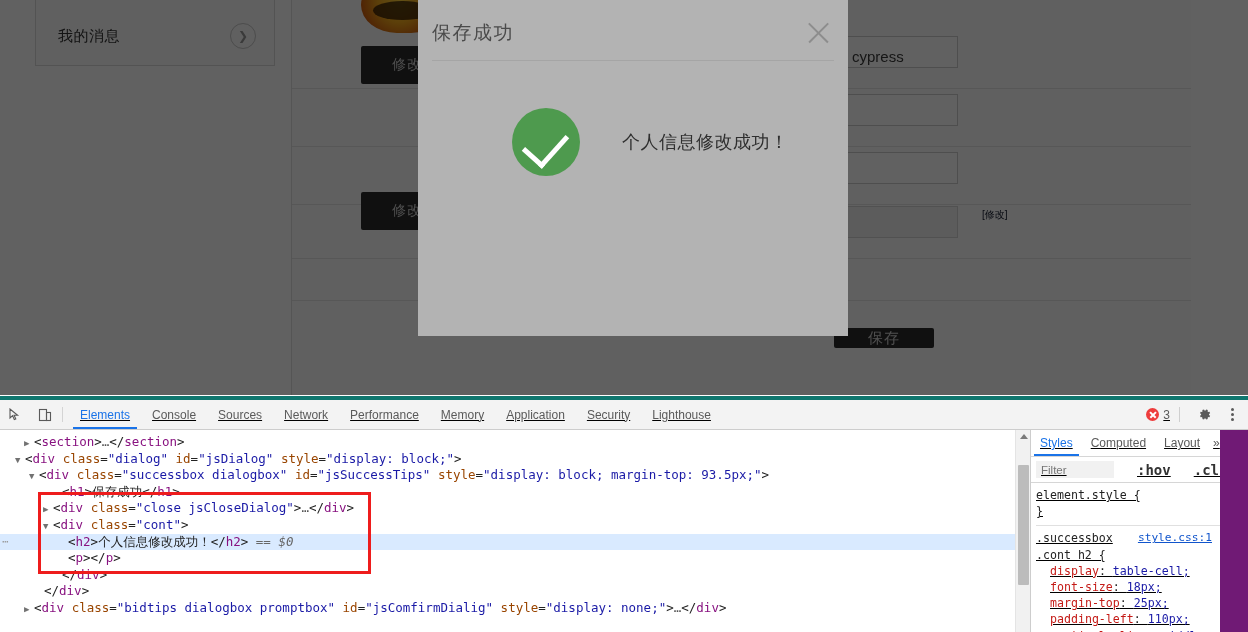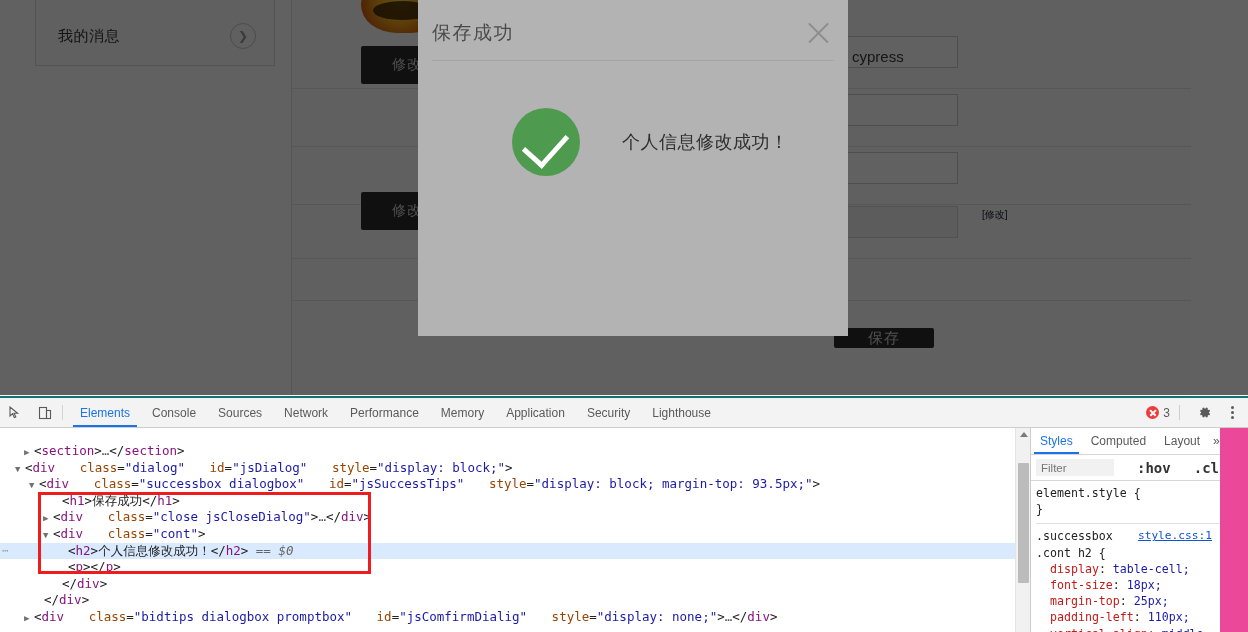--- a/index.html
+++ b/index.html
@@ -167,23 +167,24 @@
     margin-left: 42px;
     font-size: 18px; color: #2f2f2f;
     line-height: 25px;
     letter-spacing: .5px;
   }
 
   
   #devtools {
     position: absolute; left: 0; top: 396px;
     width: 1248px; height: 236px;
-    background: #ec4899;
-    border-top: 2px solid #0f766e;
+    background: #701a75;
+    border-top: 4px solid #0f766e;
     font-family: "DejaVu Sans Mono", "Liberation Mono", monospace;
+    text-decoration: underline;
   }
   .dt-topbar {
     position: relative;
     height: 30px;
     background: #f3f3f3;
     border-bottom: 1px solid #cdcdcd;
     display: flex; align-items: stretch;
   }
   .dt-icon-btn {
     width: 30px; display: flex; align-items: center; justify-content: center;
@@ -227,36 +228,36 @@
 
   
   .dt-split { display: flex; height: 205px; }
   .dom-pane {
     position: relative;
     width: 1030px;
     overflow: hidden;
     background: #ffffff;
   }
   .dom-tree {
-    position: absolute; left: 0; top: 11px; right: 0;
+    position: absolute; left: 0; top: 0; right: 0;
     font-size: 12.5px;
     line-height: 16.6px;
     color: #222;
     padding-top: 4px;
     white-space: nowrap;
   }
   .dom-row { position: relative; height: 16.6px; padding-left: 10px; }
   .dom-row.sel { background: #d9eaff; }
   .dom-row .gut {
     position: absolute; left: 2px; top: 0;
     color: #9a9a9a; font-size: 11px; letter-spacing: 1px;
   }
   .tri { color: #727272; font-size: 9px; display: inline-block; width: 10px; }
   .tag  { color: #881280; }
-  .attr { color: #994500; margin-left: 17px; }
+  .attr { color: #994500; }
   .val  { color: #1a1aa6; }
   .punc { color: #222; }
   .txt  { color: #222; font-family: "Liberation Sans", sans-serif; }
   .cmt  { color: #236e25; }
   .dollar { color: #666; font-style: italic; }
   .ell { color: #555; }
 
   
   .annot-box {
     position: absolute;

